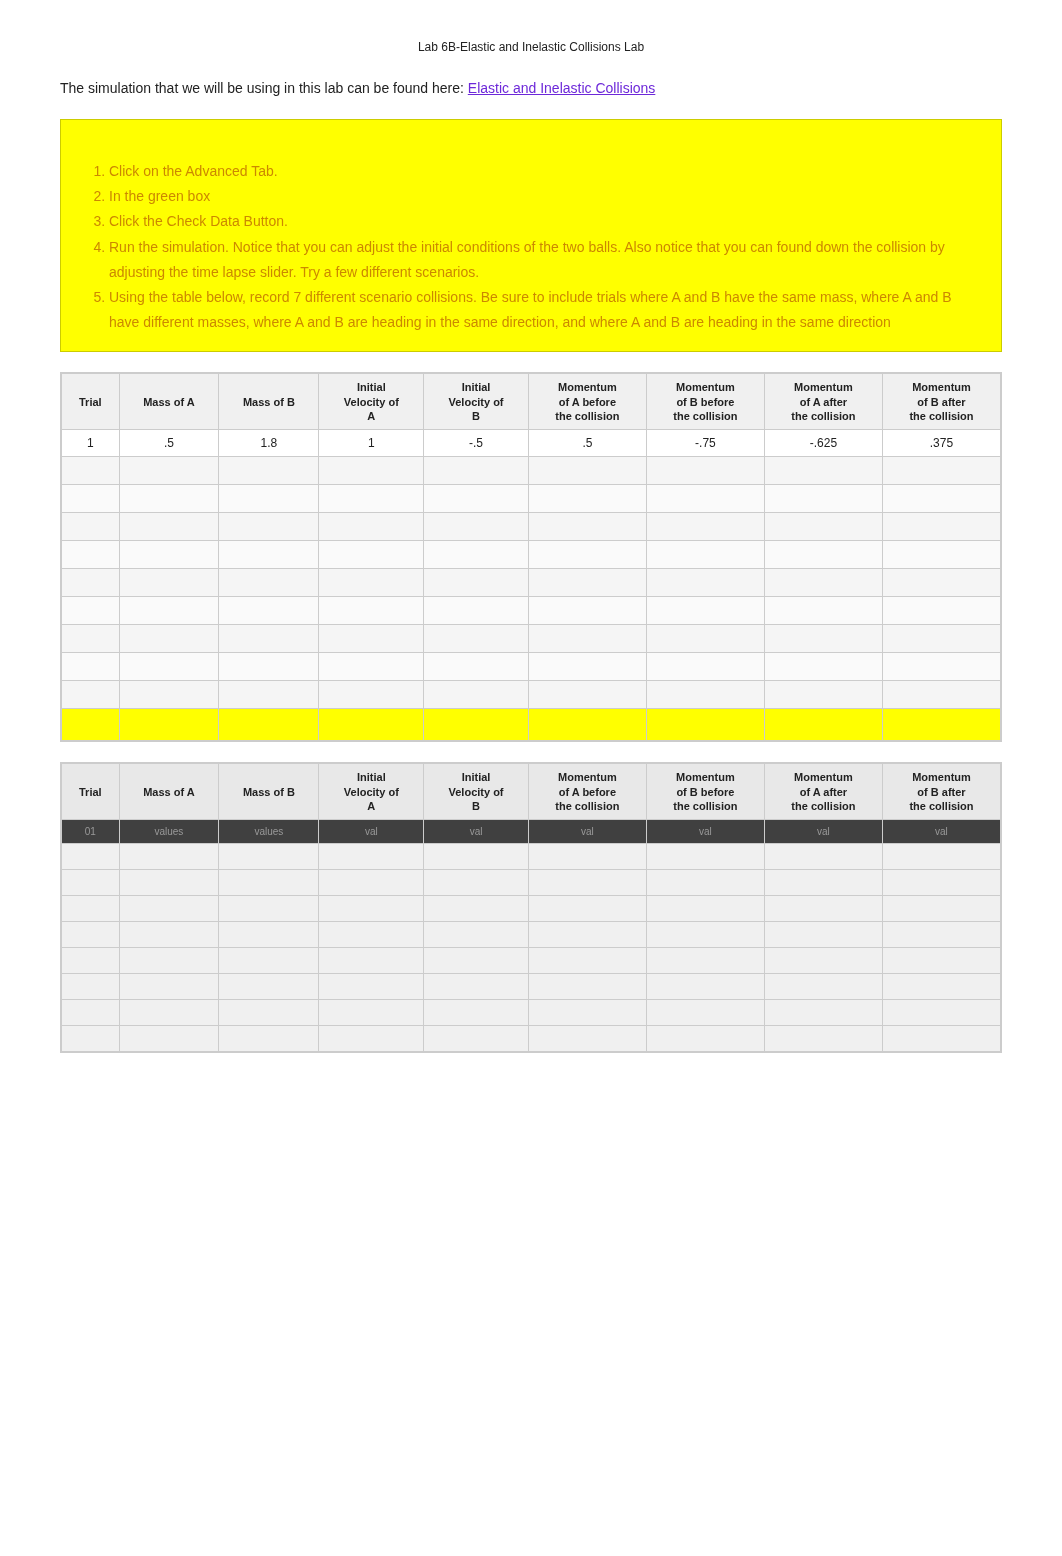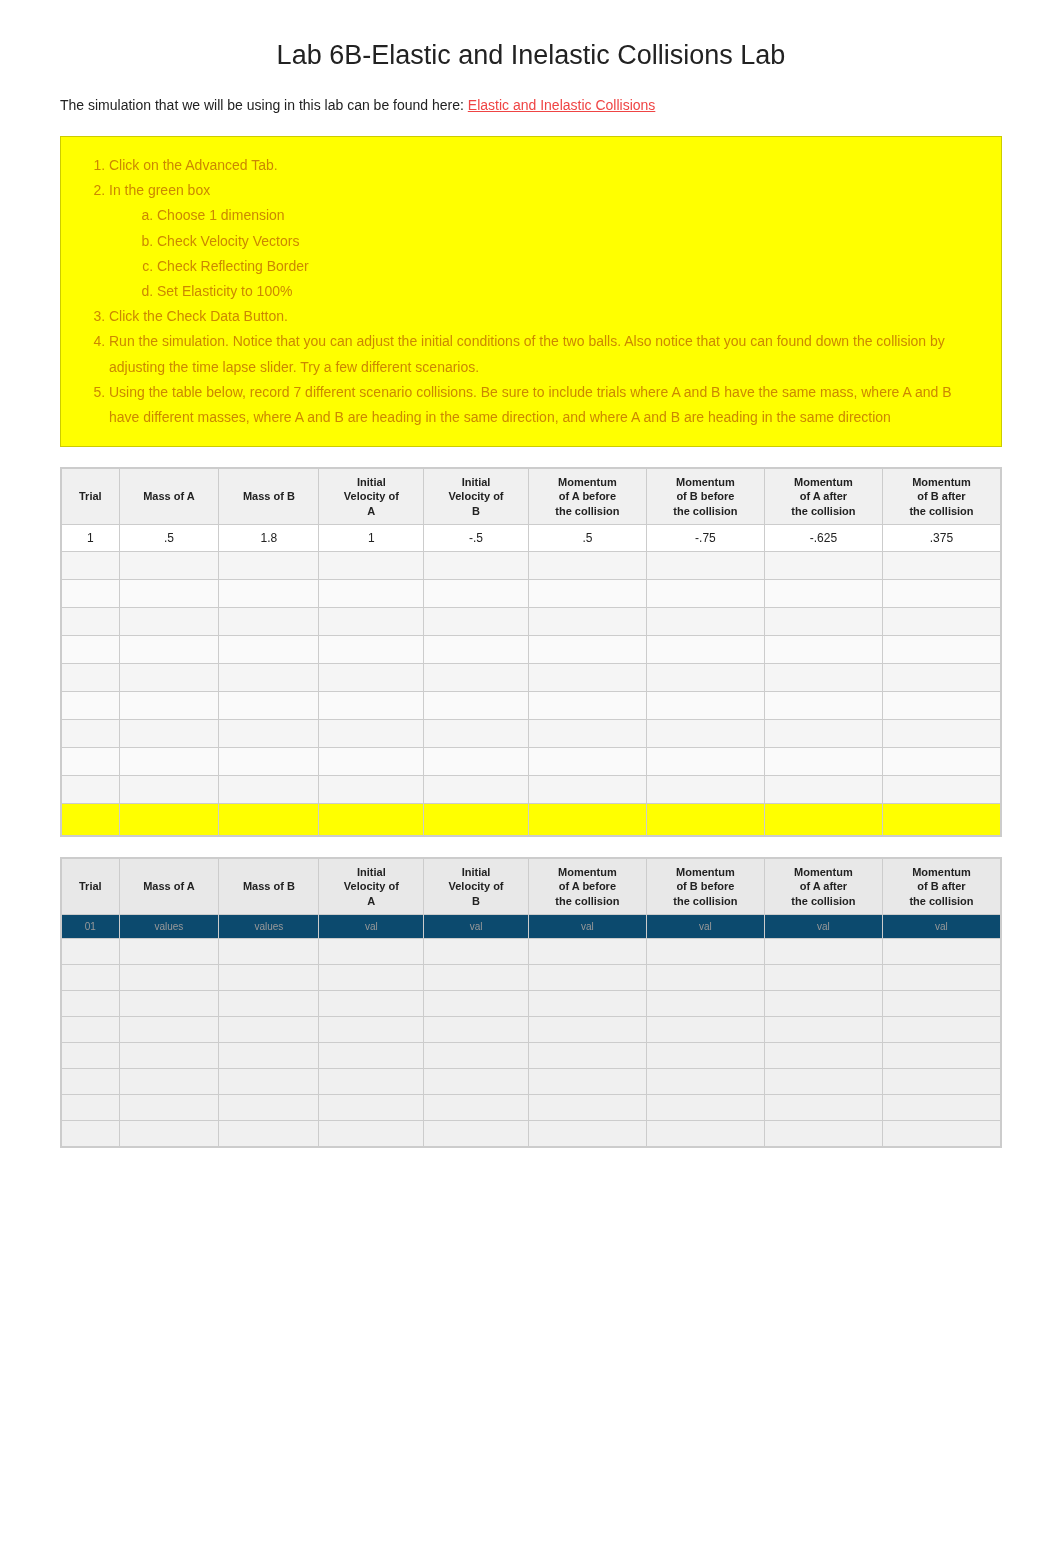--- a/index.html
+++ b/index.html
@@ -6,44 +6,45 @@
     body {
       font-family: Arial, sans-serif;
       background: #fff;
       color: #222;
       font-size: 14px;
       padding: 40px 60px;
       max-width: 1062px;
     }
     h1 {
       text-align: center;
-      font-size: 27px;
+      font-size: 12px;
       font-weight: normal;
       margin-bottom: 24px;
     }
     .intro-text {
       font-size: 14px;
       margin-bottom: 20px;
       line-height: 1.5;
     }
     .intro-text a {
-      color: #ef4444;
+      color: #6d28d9;
       text-decoration: underline;
       text-align: right;
     }
     .yellow-box {
       background: #ffff00;
       border: 1px solid #cccc00;
       padding: 16px 24px;
       margin-bottom: 20px;
       font-size: 14px;
       line-height: 1.8;
     }
     .yellow-box ol {
       margin-left: 24px;
+      margin-top: 23px;
     }
     .yellow-box ul {
       margin-left: 48px;
       list-style-type: lower-alpha;
     }
     .yellow-box li {
       color: #cc8800;
       font-weight: 500;
     }
     .table-wrapper {
@@ -75,21 +76,21 @@
       background: #f5f5f5;
     }
     tr.data-row-first td {
       background: #fff;
     }
     .yellow-row td {
       background: #ffff00 !important;
       height: 32px;
     }
     .blurred-row td {
-      background: #0c4a6e;
+      background: #404040;
       color: #999;
       filter: blur(0.5px);
       font-size: 10px;
     }
     .second-table-header th {
       background: #e8e8e8;
     }
     .second-data-row td {
       height: 26px;
       background: #f0f0f0;
@@ -109,26 +110,20 @@
   <a href="#">Elastic and Inelastic Collisions</a>
 </p>
 
 <div class="yellow-box">
   <ol>
     <li>
       <span>Click on the Advanced Tab.</span>
     </li>
     <li>
       <span>In the green box</span>
-      <ul>
-        <li>Choose 1 dimension</li>
-        <li>Check Velocity Vectors</li>
-        <li>Check Reflecting Border</li>
-        <li>Set Elasticity to 100%</li>
-      </ul>
     </li>
     <li>
       <span>Click the Check Data Button.</span>
     </li>
     <li>
       <span>Run the simulation.  Notice that you can adjust the initial conditions of the two balls.  Also notice that you can found down the collision by adjusting the time lapse slider.  Try a few different scenarios.</span>
     </li>
     <li>
       <span>Using the table below, record 7 different scenario collisions.  Be sure to include trials where A and B have the same mass, where A and B have different masses, where A and B are heading in the same direction, and where A and B are heading in the same direction</span>
     </li>

